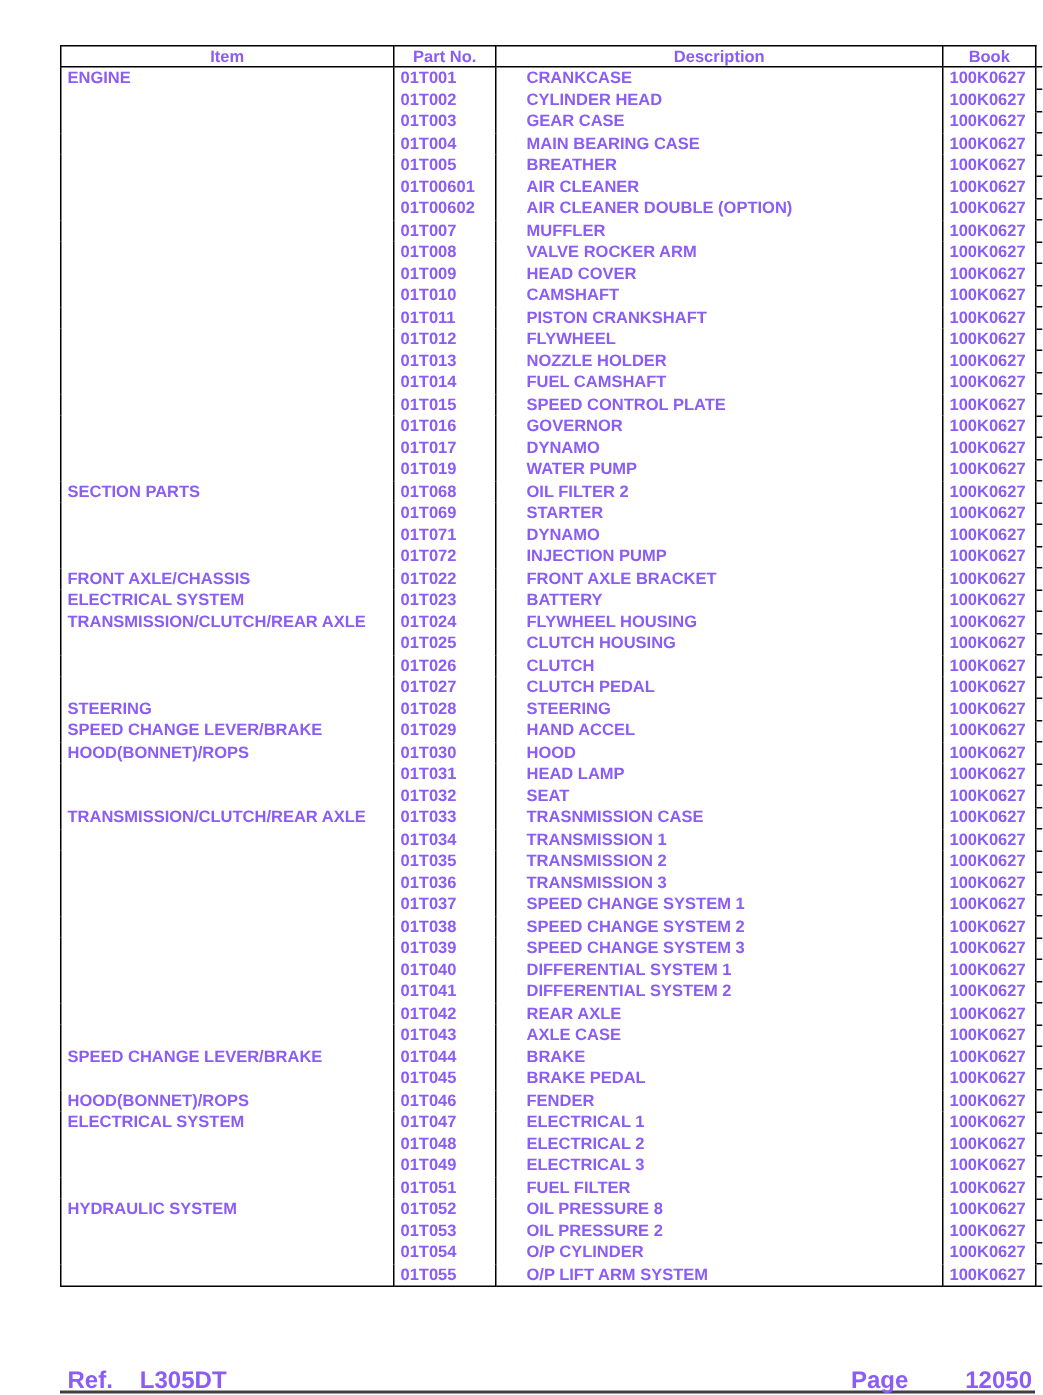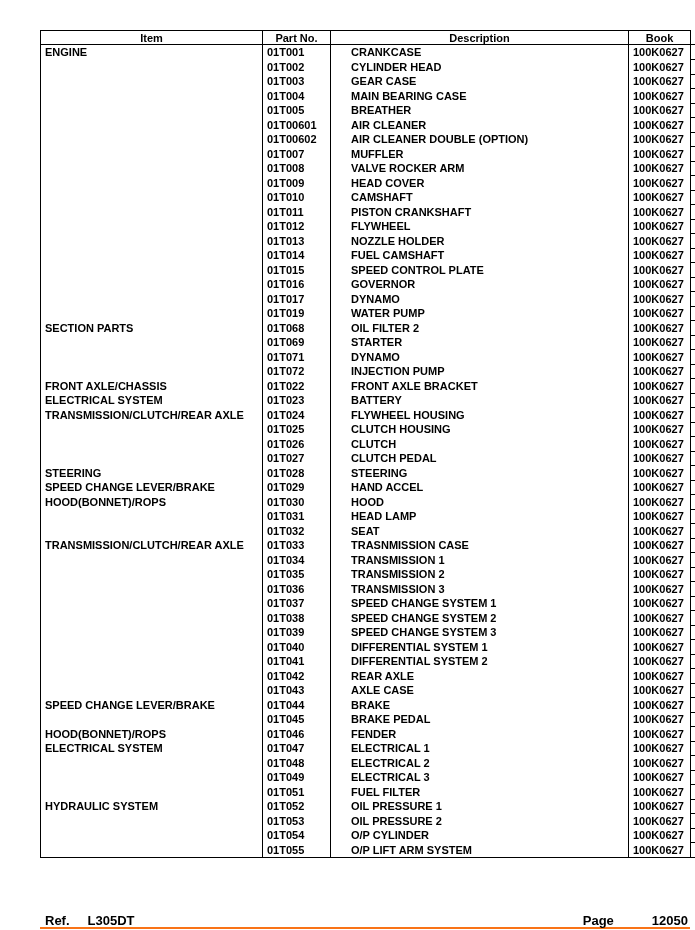--- a/index.html
+++ b/index.html
@@ -4,21 +4,21 @@
 <style>
   * { box-sizing: border-box; }
   html, body { margin: 0; padding: 0; background: #ffffff; }
   .page {
     position: relative;
     width: 695px;
     height: 930px;
     background: #ffffff;
     font-family: "Liberation Sans", sans-serif;
     font-weight: bold;
-    color: #000000;
+    color: #8b5cf6;
     overflow: hidden;
   }
   table.parts {
     position: absolute;
     left: 40px;
     top: 30px;
     width: 655px;
     border-collapse: collapse;
     table-layout: fixed;
     font-size: 11px;
@@ -65,22 +65,22 @@
 
   .footer {
     position: absolute;
     left: 40px;
     top: 914px;
     width: 650px;
     height: 15px;
     display: flex;
     justify-content: space-between;
     align-items: center;
-    border-bottom: 2px solid #f97316;
-    font-size: 13px;
+    border-bottom: 2px solid #404040;
+    font-size: 16px;
   }
   .f-left { padding-left: 5px; }
   .f-left .val { margin-left: 18px; }
   .f-right { padding-right: 2px; }
   .f-right .val { margin-left: 38px; }
 </style>
 </head>
 <body>
 
 <div class="page">
@@ -463,21 +463,21 @@
         <tr>
           <td class="t-item v-l v-r"></td>
           <td class="t-part v-r">01T051</td>
           <td class="t-desc v-r">FUEL FILTER</td>
           <td class="t-book v-r">100K0627</td>
           <td class="t-tick"></td>
         </tr>
         <tr>
           <td class="t-item v-l v-r">HYDRAULIC SYSTEM</td>
           <td class="t-part v-r">01T052</td>
-          <td class="t-desc v-r">OIL PRESSURE 1</td>
+          <td class="t-desc v-r">OIL PRESSURE 8</td>
           <td class="t-book v-r">100K0627</td>
           <td class="t-tick"></td>
         </tr>
         <tr>
           <td class="t-item v-l v-r"></td>
           <td class="t-part v-r">01T053</td>
           <td class="t-desc v-r">OIL PRESSURE 2</td>
           <td class="t-book v-r">100K0627</td>
           <td class="t-tick"></td>
         </tr>

